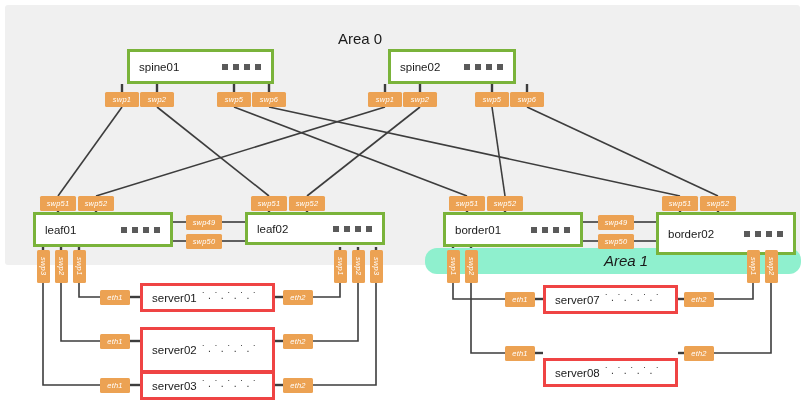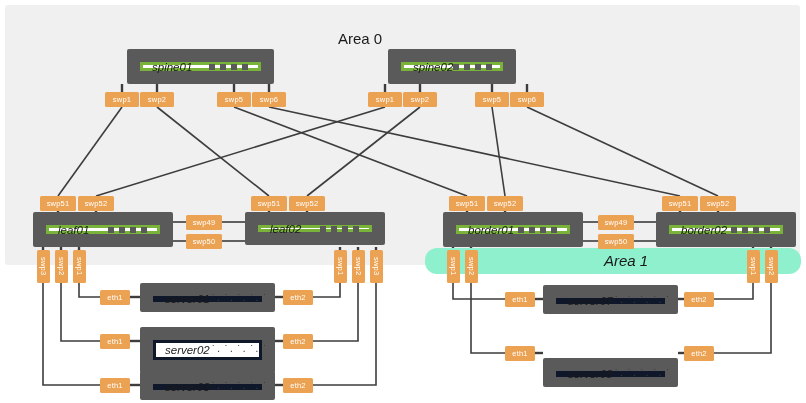--- a/index.html
+++ b/index.html
@@ -8,34 +8,34 @@
   #canvas{position:relative;width:806px;height:403px;overflow:hidden;background:#ffffff;}
   #wires{position:absolute;left:0;top:0;width:806px;height:403px;pointer-events:none;}
 
   .area-band{position:absolute;box-sizing:border-box;}
   .area0{background:#f0f0f0;border-radius:3px;}
   .area1{background:#8ff0ce;border:2px dashed #8ff0ce;border-radius:12px;}
   .area-label{position:absolute;font-size:15px;color:#1a1a1a;white-space:nowrap;}
   .area-label.a1{font-size:15px;}
 
   .device{position:absolute;box-sizing:border-box;background:#5a5a5a;
-          padding:13px;border-radius:2px;font-style:italic;}
+          padding:0;border-radius:2px;}
   .device .inner{box-sizing:border-box;width:100%;height:100%;background:#ffffff;
           border:3px solid #7ab33a;display:flex;align-items:center;}
-  .device.plain .inner{border:3px solid #0f172a;}
+  .device.plain .inner{border:3px solid #ef4444;}
   .device .dname{font-size:11.5px;color:#1a1a1a;padding-left:9px;white-space:nowrap;}
   .device .leds{margin-left:auto;margin-right:10px;display:flex;gap:5px;}
   .device .leds i{display:block;width:6px;height:6px;background:#5a5a5a;}
   .device .dots{margin-left:auto;margin-right:14px;font-size:9px;color:#3a3a3a;
           letter-spacing:1px;line-height:7px;white-space:pre;font-family:"Liberation Mono",monospace;}
 
   .port{position:absolute;box-sizing:border-box;background:#eda košík;}
   .port{background:#eca253;color:#ffffff;font-size:7.5px;
         border-radius:1.5px;display:flex;align-items:center;justify-content:center;
-        white-space:nowrap;letter-spacing:.2px;}
+        white-space:nowrap;letter-spacing:.2px;font-style:italic;}
   .port.vert{writing-mode:vertical-rl;text-orientation:mixed;}
 </style>
 </head>
 <body>
 
 <div id="canvas">
 
   <div class="area-band area0" id="area0" style="left: 5px; top: 5px; width: 795px; height: 260px;"></div>
   <div class="area-label" id="area0lbl" style="left: 305px; top: 30px; margin-left: 33px;">Area 0</div>
 
@@ -156,21 +156,21 @@
         <div class="inner">
           <span class="dname">border01</span>
           <span class="leds">
             <i></i>
             <i></i>
             <i></i>
             <i></i>
           </span>
         </div>
       </div>
-      <div class="device" style="left: 656px; top: 212px; width: 140px; height: 35px;">
+      <div class="device" style="left: 656px; top: 212px; width: 140px; height: 43px;">
         <div class="inner">
           <span class="dname">border02</span>
           <span class="leds">
             <i></i>
             <i></i>
             <i></i>
             <i></i>
           </span>
         </div>
       </div>

